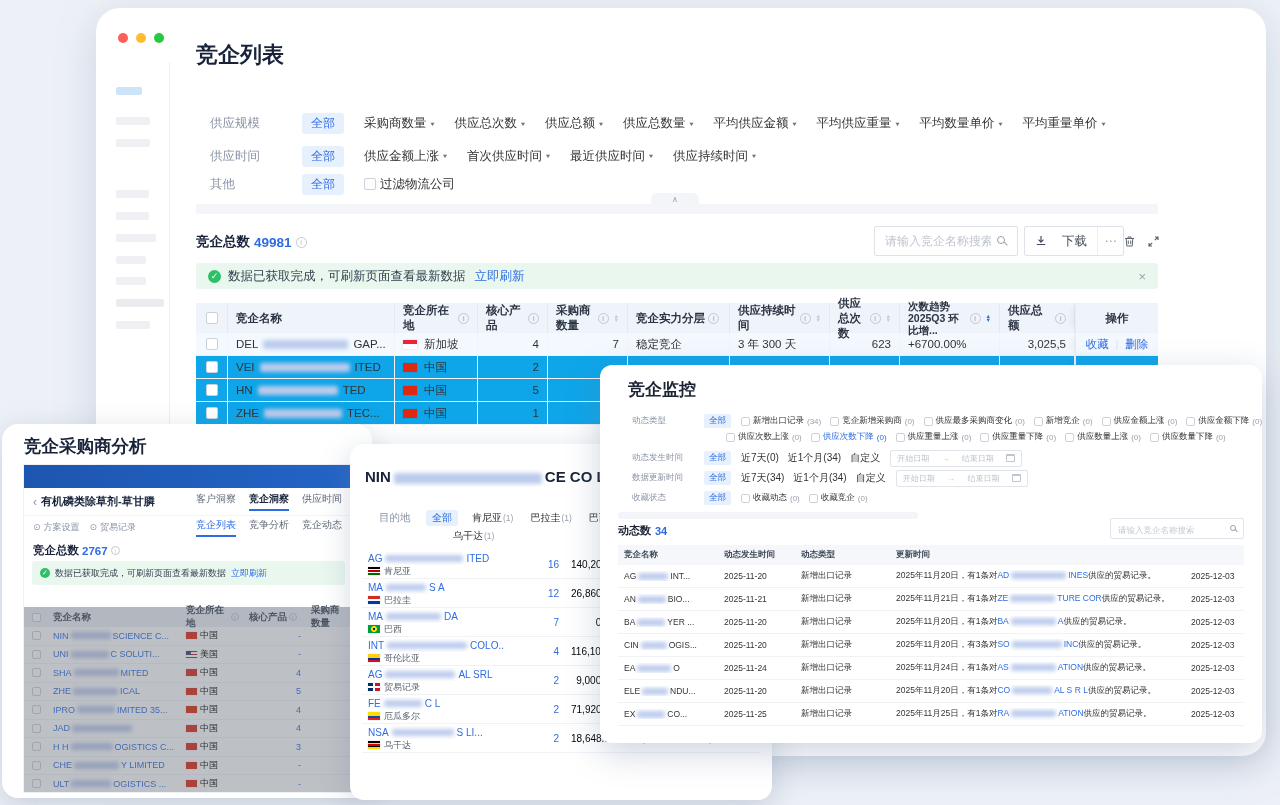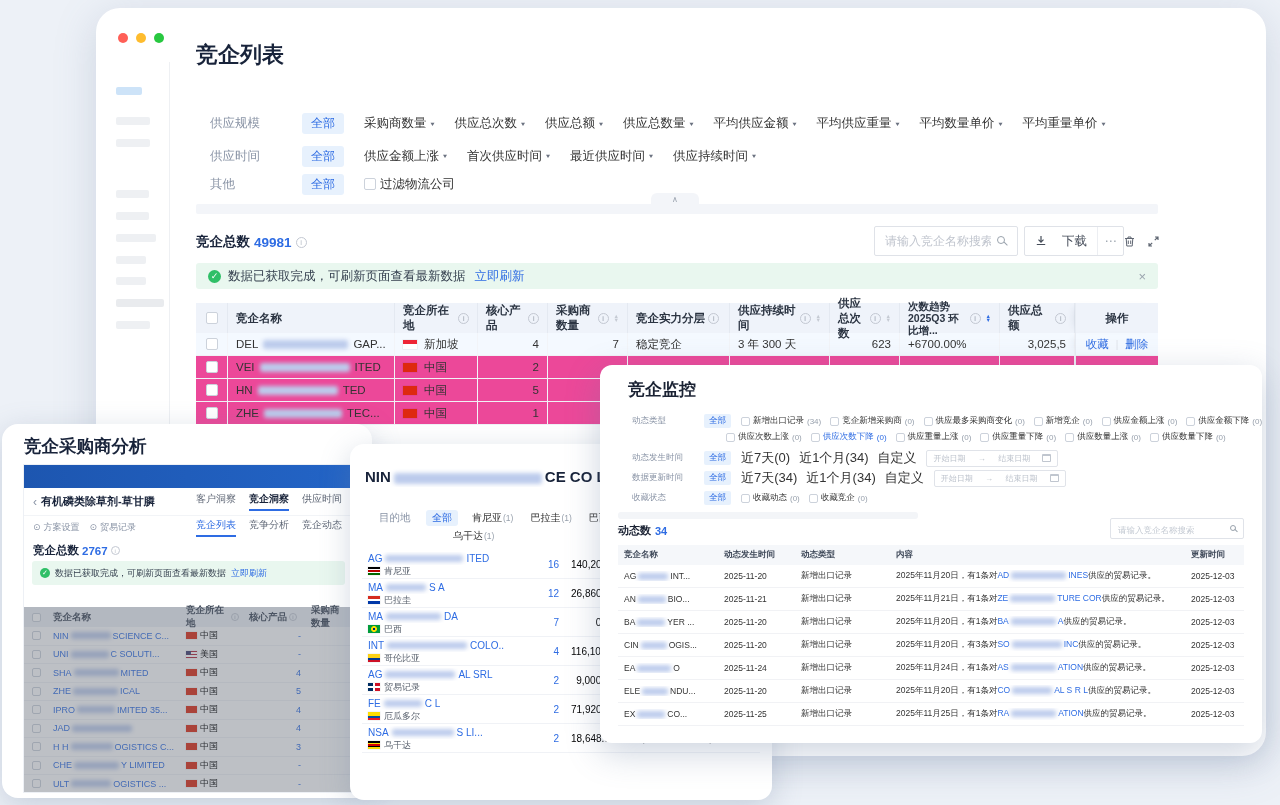--- a/index.html
+++ b/index.html
@@ -48,21 +48,21 @@
     display:flex; align-items:center; padding:0 12px; gap:7px; }
   .okc { width:13px; height:13px; border-radius:50%; background:#2fbf67; color:#fff; font-size:9px; display:flex; align-items:center; justify-content:center; flex:none; }
   .notice-text { font-size:12.5px; color:#35404f; }
   .notice-link { font-size:12.5px; color:#2e6ce3; margin-left:2px; }
   .notice-close { margin-left:auto; color:#9aa3ad; font-size:13px; }
 
   .mtable { position:absolute; left:100px; top:295px; width:962px; }
   .mt-head { display:flex; background:#eff3fa; height:30px; }
   .mt-head .mc { display:flex; align-items:center; font-size:11.5px; font-weight:bold; color:#2b3442; padding:0 8px;
     border-right:1px solid #e4e9f1; gap:3px; }
-  .mt-row { display:flex; height:23px; border-bottom:1px solid #f0f2f6; background:#ec4899; }
+  .mt-row { display:flex; height:23px; border-bottom:1px solid #f0f2f6; background:#0ea5e9; }
   .mt-row:first-child { background:#f4f9ff; }
   .mt-row .mc { display:flex; align-items:center; font-size:11.5px; color:#333; padding:0 8px; border-right:1px solid #f2f4f8;
     white-space:nowrap; overflow:hidden; gap:2px; }
   .w0{width:32px;justify-content:center;padding:0!important}.w1{width:167px}.w2{width:83px}.w3{width:70px}
   .w4{width:80px}.w5{width:102px}.w6{width:100px}.w7{width:70px}.w8{width:100px}.w9{width:75px}
   .w10{width:83px;border-right:none!important;border-left:1px solid #e8ecf3;box-shadow:-6px 0 8px -6px rgba(30,50,90,.12);justify-content:center}
   .num { justify-content:flex-end; }
   .blue { color:#2e6ce3; }
   .red { color:#f5483b; }
   .sort { display:inline-flex; flex-direction:column; line-height:4px; margin-left:2px; }
@@ -138,21 +138,21 @@
   .mo-title { position:absolute; left:28px; top:13px; font-size:17px; font-weight:bold; color:#1a2233; }
   .mo-frow { position:absolute; left:18px; display:flex; align-items:center; height:14px; }
   .mo-frow .flabel { width:72px; font-size:8.5px; }
   .mo-frow .chip, .mo-chip { font-size:8.5px; padding:1px 5px; margin-right:10px; border-radius:2px; }
   .mo-items { display:flex; gap:9px; align-items:center; }
   .mo-chk { display:flex; align-items:center; gap:3px; white-space:nowrap; }
   .mo-chk .cb { width:9px; height:9px; }
   .mo-chk .t { font-size:8.5px; color:#333; }
   .mo-chk .c { font-size:8px; color:#98a1ad; }
   .mo-chk[data-active] .t, .mo-chk[data-active] .c { color:#2e6ce3; }
-  .mo-opt { font-size:13px; color:#333; white-space:nowrap; }
+  .mo-opt { font-size:10px; color:#333; white-space:nowrap; }
   .dinput { display:flex; align-items:center; border:1px solid #e0e3e9; border-radius:2px; height:17px; padding:0 6px; width:132px; justify-content:space-between; }
   .dinput span { font-size:8px; color:#bcc2cc; }
   .cal { width:9px; height:8px; border:1px solid #c0c6cf; border-top-width:2.5px; border-radius:1px; }
   .mo-hint { position:absolute; left:18px; top:147px; width:300px; height:7px; background:#f3f5f8; border-radius:3px; }
   .mo-count { position:absolute; left:18px; top:158px; display:flex; gap:4px; align-items:center; }
   .mo-count .lb { font-size:11px; font-weight:bold; color:#1a2233; }
   .mo-count .vl { font-size:11px; font-weight:bold; color:#2e6ce3; }
   .mo-search { position:absolute; right:18px; top:153px; width:134px; height:21px; border:1px solid #e0e3e9; border-radius:2px; }
   .mo-search input { width:100%; height:100%; border:0; outline:0; padding:0 18px 0 7px; font-size:8.5px; color:#333; background:transparent; font-family:inherit; }
   .mo-search input::placeholder { color:#c3c9d2; }
@@ -959,21 +959,20 @@
   <div class="mo-search">
     <input placeholder="请输入竞企名称搜索" style="">
     <span class="mag"></span>
   </div>
 
   <div class="mo-table">
     <div class="mot-head">
       <div class="oc oc0">竞企名称</div>
       <div class="oc oc1">动态发生时间</div>
       <div class="oc oc2">动态类型</div>
-      <div class="oc oc3">内容</div>
       <div class="oc oc4">更新时间</div>
     </div>
     <div>
       <div class="mot-row">
         <div class="oc oc0 blue"><span>AG</span><span class="blur" style="width:30px"></span><span>INT...</span></div>
         <div class="oc oc1">2025-11-20</div>
         <div class="oc oc2">新增出口记录</div>
         <div class="oc oc3"><span>2025年11月20日，有1条对</span><span class="blue">AD</span><span class="blur" style="width:55px"></span><span class="blue">INES</span><span>供应的贸易记录。</span></div>
         <div class="oc oc4">2025-12-03</div>
       </div>

